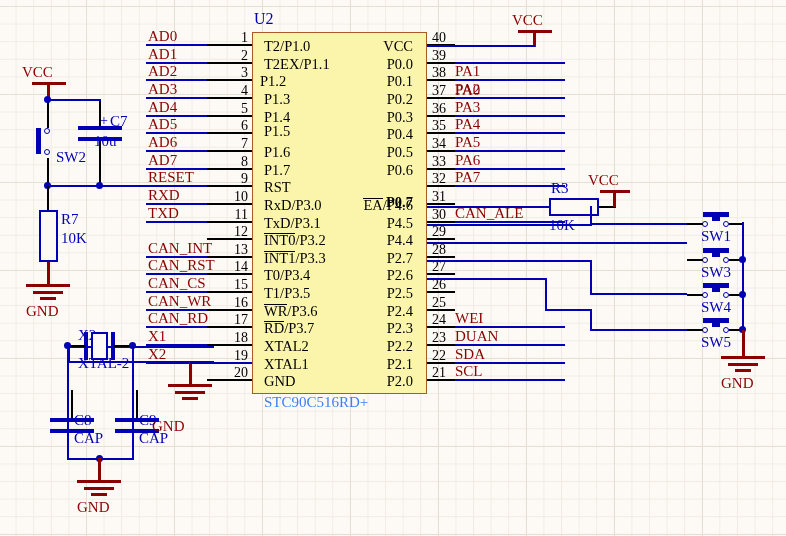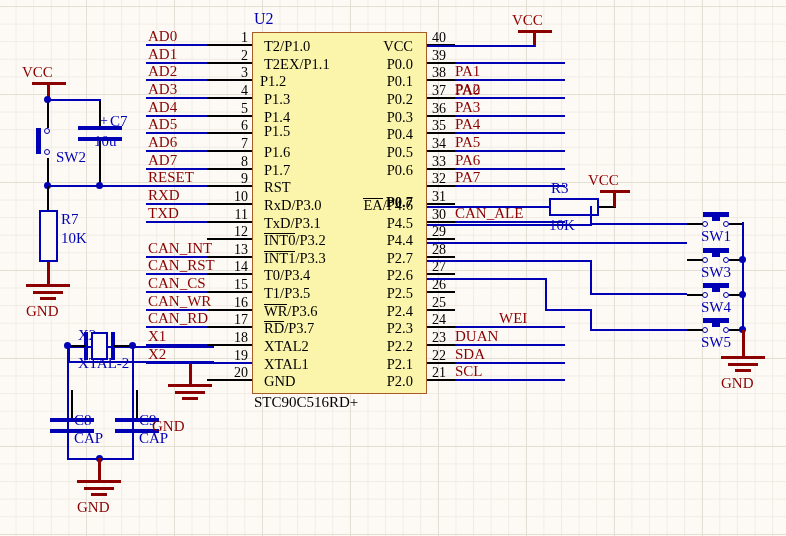--- a/index.html
+++ b/index.html
@@ -32,21 +32,21 @@
   .wv{width:2px;}
   .wk{position:absolute;background:#000;}            
   .wr{position:absolute;background:#8b0000;}         
   .dot{position:absolute;width:7px;height:7px;border-radius:50%;background:#0000b4;}
   
   #ic-body{
     position:absolute;left:252px;top:32px;width:175px;height:362px;
     background:#fbf5ac;border:1.5px solid #a85a2a;box-sizing:border-box;
   }
   #ic-ref{position:absolute;left:254px;top:10px;color:#0000b4;font-size:16px;}
-  #ic-part{position:absolute;left:254px;top:394px;color:#000000;font-size:15px;}
+  #ic-part{position:absolute;left:264px;top:394px;color:#3b82f6;font-size:15px;}
   .pinname{position:absolute;color:#000;font-size:14.5px;white-space:nowrap;line-height:14px;}
   .pinname.r{text-align:right;}
   .ovb{border-top:1.4px solid #000;display:inline-block;line-height:13px;}
   .pinno{position:absolute;color:#000;font-size:14px;white-space:nowrap;}
   .pinno.l{text-align:right;width:26px;}
   
   .net{position:absolute;color:#8b0000;font-size:15px;white-space:nowrap;letter-spacing:0px;}
   
   .ref{position:absolute;color:#0000b4;font-size:15px;white-space:nowrap;}
   .pwr{position:absolute;color:#8b0000;font-size:15px;white-space:nowrap;}
@@ -184,21 +184,21 @@
   <div id="gen-right-nets">
       <div class="net" style="left: 455px; top: 45.65px; margin-top: 36px;">PA0</div>
       <div class="net" style="left: 455px; top: 63.3px;">PA1</div>
       <div class="net" style="left: 455px; top: 80.95px;">PA2</div>
       <div class="net" style="left: 455px; top: 98.6px;">PA3</div>
       <div class="net" style="left: 455px; top: 116.25px;">PA4</div>
       <div class="net" style="left: 455px; top: 133.9px;">PA5</div>
       <div class="net" style="left: 455px; top: 151.55px;">PA6</div>
       <div class="net" style="left: 455px; top: 169.2px;">PA7</div>
       <div class="net" style="left: 455px; top: 204.5px;">CAN_ALE</div>
-      <div class="net" style="left: 455px; top: 310.4px; margin-left: 44px;">WEI</div>
+      <div class="net" style="left: 455px; top: 310.4px;">WEI</div>
       <div class="net" style="left: 455px; top: 328.05px;">DUAN</div>
       <div class="net" style="left: 455px; top: 345.7px;">SDA</div>
       <div class="net" style="left: 455px; top: 363.35px;">SCL</div>
     </div>
   <div id="gen-wires">
       <div class="wk" style="left:207px;top:44px;width:45px;height:2px;"></div>
       <div class="wk" style="left:207px;top:61.650000000000006px;width:45px;height:2px;"></div>
       <div class="wk" style="left:207px;top:79.3px;width:45px;height:2px;"></div>
       <div class="wk" style="left:207px;top:96.94999999999999px;width:45px;height:2px;"></div>
       <div class="wk" style="left:207px;top:114.6px;width:45px;height:2px;"></div>

